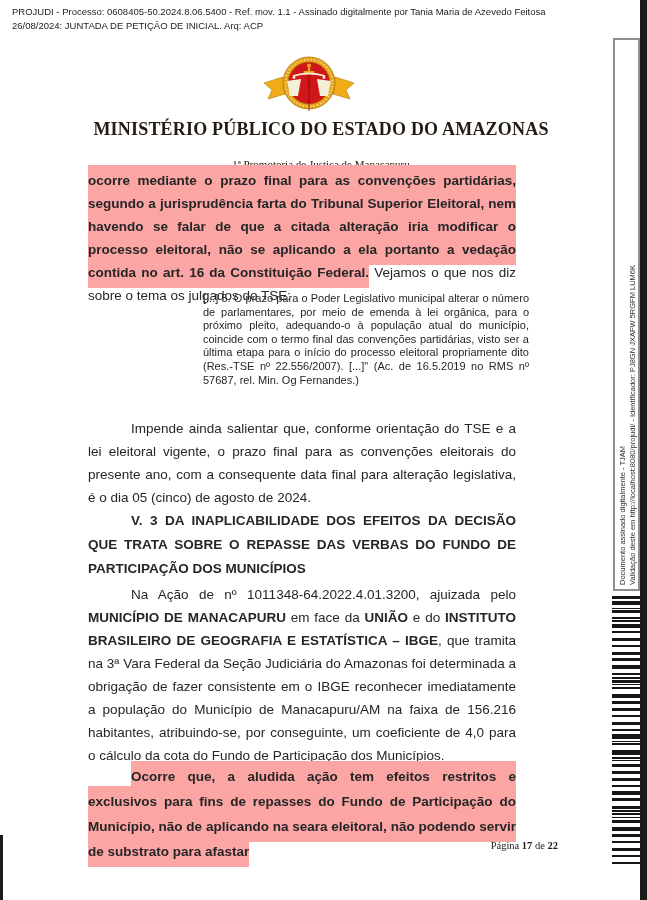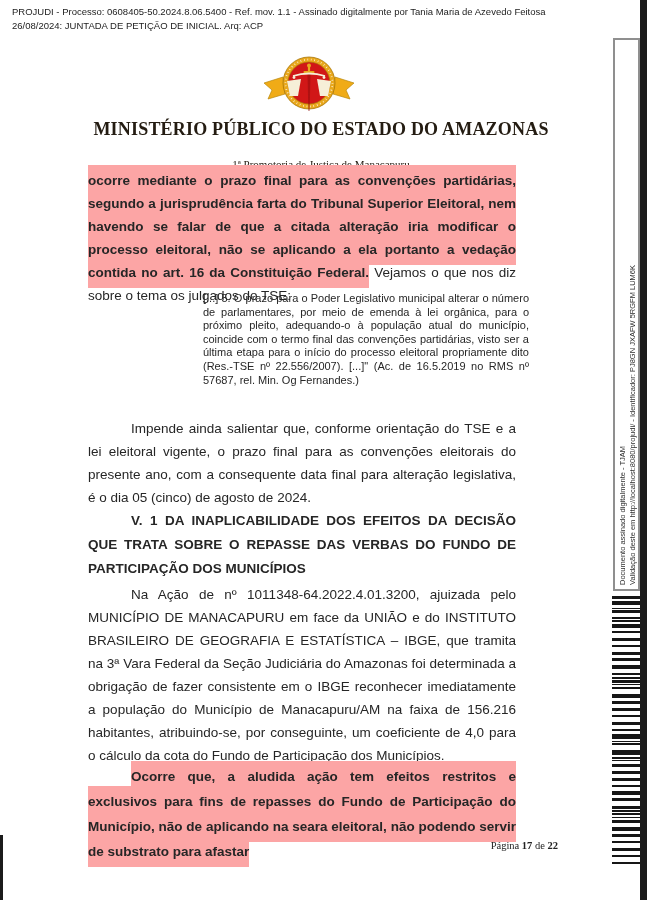--- a/index.html
+++ b/index.html
@@ -21,21 +21,21 @@
   .blk { position:absolute; left:88px; width:428px; font-size:13.5px; line-height:23px;
          text-align:justify; color:#262626; }
   .p1 { top:155px; }
   .hl { background:#fca5a5; font-weight:bold; padding:8px 0;
         -webkit-box-decoration-break:clone; box-decoration-break:clone; }
   .quote { position:absolute; left:203px; top:281px; width:326px; font-size:11px;
            line-height:13.6px; text-align:justify; color:#262626; }
   .p2 { top:403px; text-indent:43px; }
   .heading { top:495px; font-weight:bold; text-indent:43px; line-height:24px; }
   .p3 { top:569px; text-indent:43px; }
-  .p3 b { font-weight:normal; }
+  .p3 b { font-weight:bold; }
   .p4 { top:750px; text-indent:43px; line-height:25px; }
   
   .footer { position:absolute; left:88px; top:840px; width:442px; text-align:right;
             font-family:"Liberation Serif", serif; font-size:10.5px; color:#222;margin-left:28px; }
   .footer .num { font-weight:bold; }
   
   .side-box { position:absolute; left:613px; top:38px; width:27px; height:553px;
               border:2px solid #8f8f8f; background:#fff; box-sizing:border-box; }
   .vtext { position:absolute; left:3px; top:545px; width:538px;
            transform:rotate(-90deg); transform-origin:0 0;
@@ -87,21 +87,21 @@
     <div class="org-name">MINISTÉRIO PÚBLICO DO ESTADO DO AMAZONAS</div>
     <div class="org-sub">1ª Promotoria de Justiça de Manacapuru</div>
   </div>
 
   <p class="blk p1"><span class="hl">ocorre mediante o prazo final para as convenções partidárias, segundo a jurisprudência farta do Tribunal Superior Eleitoral, nem havendo se falar de que a citada alteração iria modificar o processo eleitoral, não se aplicando a ela portanto a vedação contida no art. 16 da Constituição Federal.</span><span> Vejamos o que nos diz sobre o tema os julgados do TSE:</span></p>
 
   <p class="quote">[...] 5. O prazo para o Poder Legislativo municipal alterar o número de parlamentares, por meio de emenda à lei orgânica, para o próximo pleito, adequando-o à população atual do município, coincide com o termo final das convenções partidárias, visto ser a última etapa para o início do processo eleitoral propriamente dito (Res.-TSE nº 22.556/2007). [...]" (Ac. de 16.5.2019 no RMS nº 57687, rel. Min. Og Fernandes.)</p>
 
   <p class="blk p2">Impende ainda salientar que, conforme orientação do TSE e a lei eleitoral vigente, o prazo final para as convenções eleitorais do presente ano, com a consequente data final para alteração legislativa, é o dia 05 (cinco) de agosto de 2024.</p>
 
-  <p class="blk heading">V. 1 DA INAPLICABILIDADE DOS EFEITOS DA DECISÃO QUE TRATA SOBRE O REPASSE DAS VERBAS DO FUNDO DE PARTICIPAÇÃO DOS MUNICÍPIOS</p>
+  <p class="blk heading">V. 3 DA INAPLICABILIDADE DOS EFEITOS DA DECISÃO QUE TRATA SOBRE O REPASSE DAS VERBAS DO FUNDO DE PARTICIPAÇÃO DOS MUNICÍPIOS</p>
 
   <p class="blk p3"><span>Na Ação de nº 1011348-64.2022.4.01.3200, ajuizada pelo </span><b>MUNICÍPIO DE MANACAPURU</b><span> em face da </span><b>UNIÃO</b><span> e do </span><b>INSTITUTO BRASILEIRO DE GEOGRAFIA E ESTATÍSTICA – IBGE</b><span>, que tramita na 3ª Vara Federal da Seção Judiciária do Amazonas foi determinada a obrigação de fazer consistente em o IBGE reconhecer imediatamente a população do Município de Manacapuru/AM na faixa de 156.216 habitantes, atribuindo-se, por conseguinte, um coeficiente de 4,0 para o cálculo da cota do Fundo de Participação dos Municípios.</span></p>
 
   <p class="blk p4"><span class="hl">Ocorre que, a aludida ação tem efeitos restritos e exclusivos para fins de repasses do Fundo de Participação do Município, não de aplicando na seara eleitoral, não podendo servir de substrato para afastar</span></p>
 
   <div class="footer"><span>Página </span><span class="num">17</span><span> de </span><span class="num">22</span></div>
 
   <div class="side-box">
     <div class="vtext">
       <div>Documento assinado digitalmente - TJAM</div>

